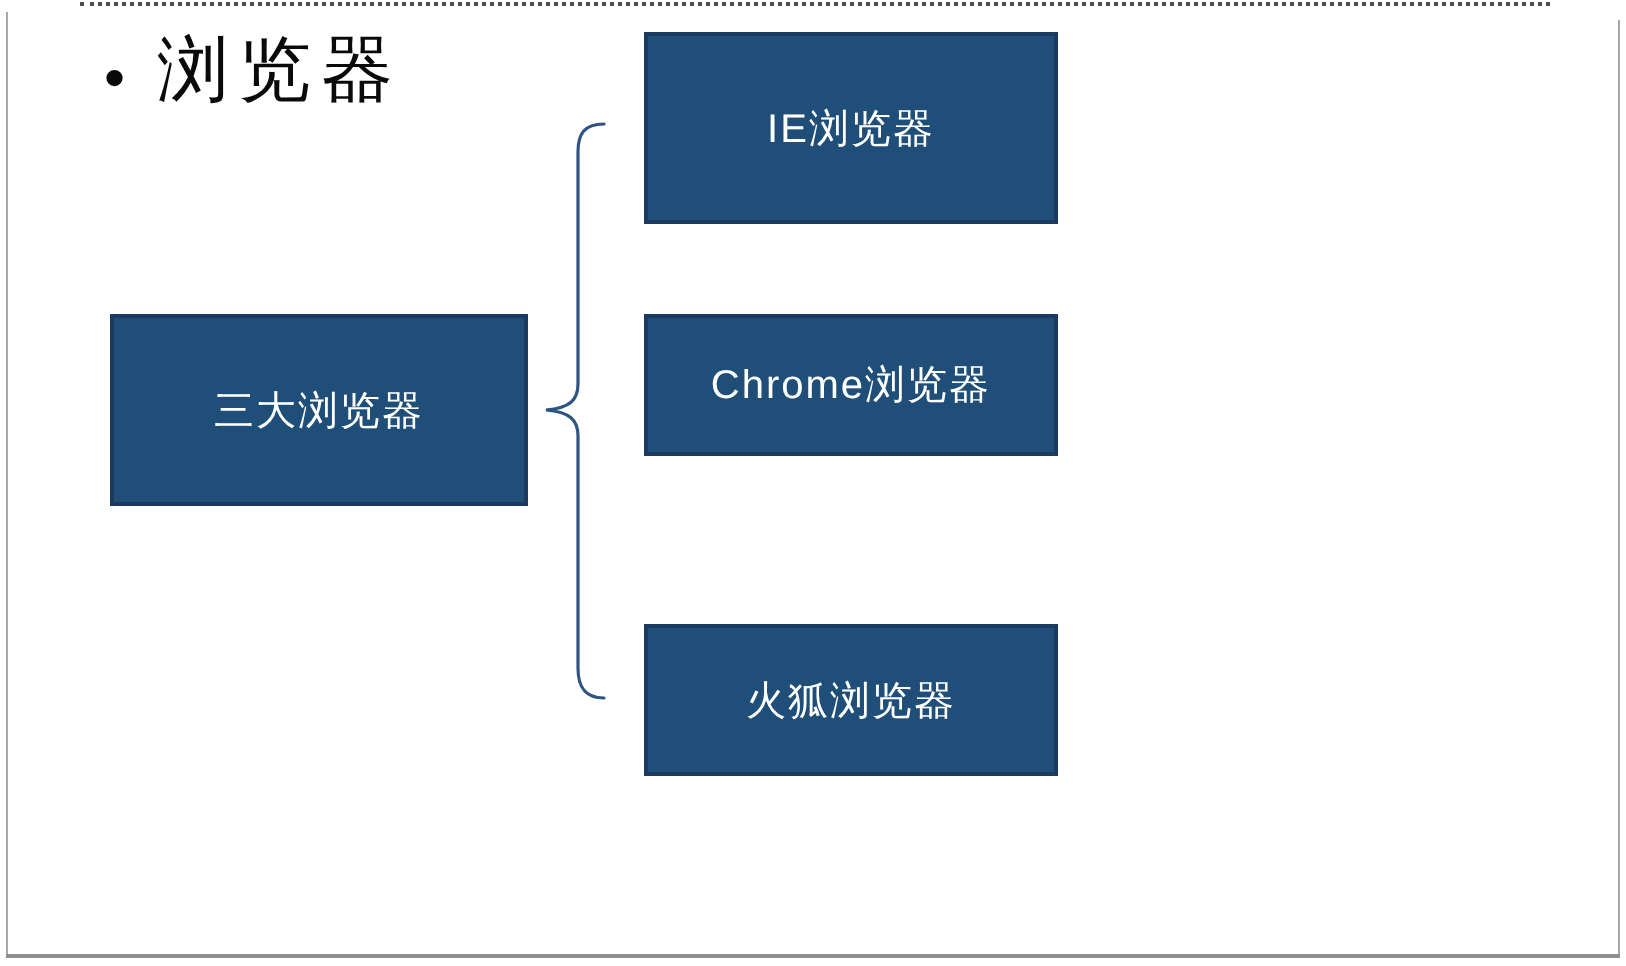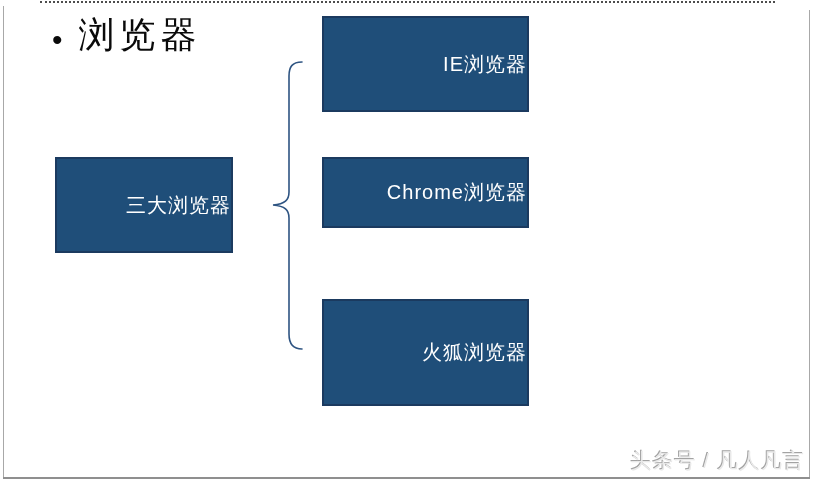--- a/index.html
+++ b/index.html
@@ -54,29 +54,29 @@
 
   
   .box {
     position: absolute;
     background: #1f4e79;
     border: 2px solid #1b3a5f;
     box-sizing: border-box;
     color: #ffffff;
     display: flex;
     align-items: center;
-    justify-content: flex-end;
+    justify-content: center;
     text-align: center;
     font-size: 20px;
     letter-spacing: 1px;
   }
-  .box-root  { left: 55px;  top: 157px; width: 178px; height: 96px; }
+  .box-root  { left: 55px;  top: 157px; width: 209px; height: 96px; }
   .box-ie    { left: 322px; top: 16px;  width: 207px; height: 96px; }
   .box-chrome{ left: 322px; top: 157px; width: 207px; height: 71px; }
-  .box-fox   { left: 322px; top: 299px; width: 207px; height: 107px; }
+  .box-fox   { left: 322px; top: 312px; width: 207px; height: 76px; }
 
   
   .brace {
     position: absolute;
     left: 270px; top: 60px;
     width: 34px; height: 291px;
   }
   .brace path {
     fill: none;
     stroke: #2e5482;
@@ -123,15 +123,14 @@
   </div>
 
   <div class="box box-chrome">
     <span>Chrome浏览器</span>
   </div>
 
   <div class="box box-fox">
     <span>火狐浏览器</span>
   </div>
 
-  <div class="watermark">头条号 / 凡人凡言</div>
 
 </div>
 
 </body></html>

